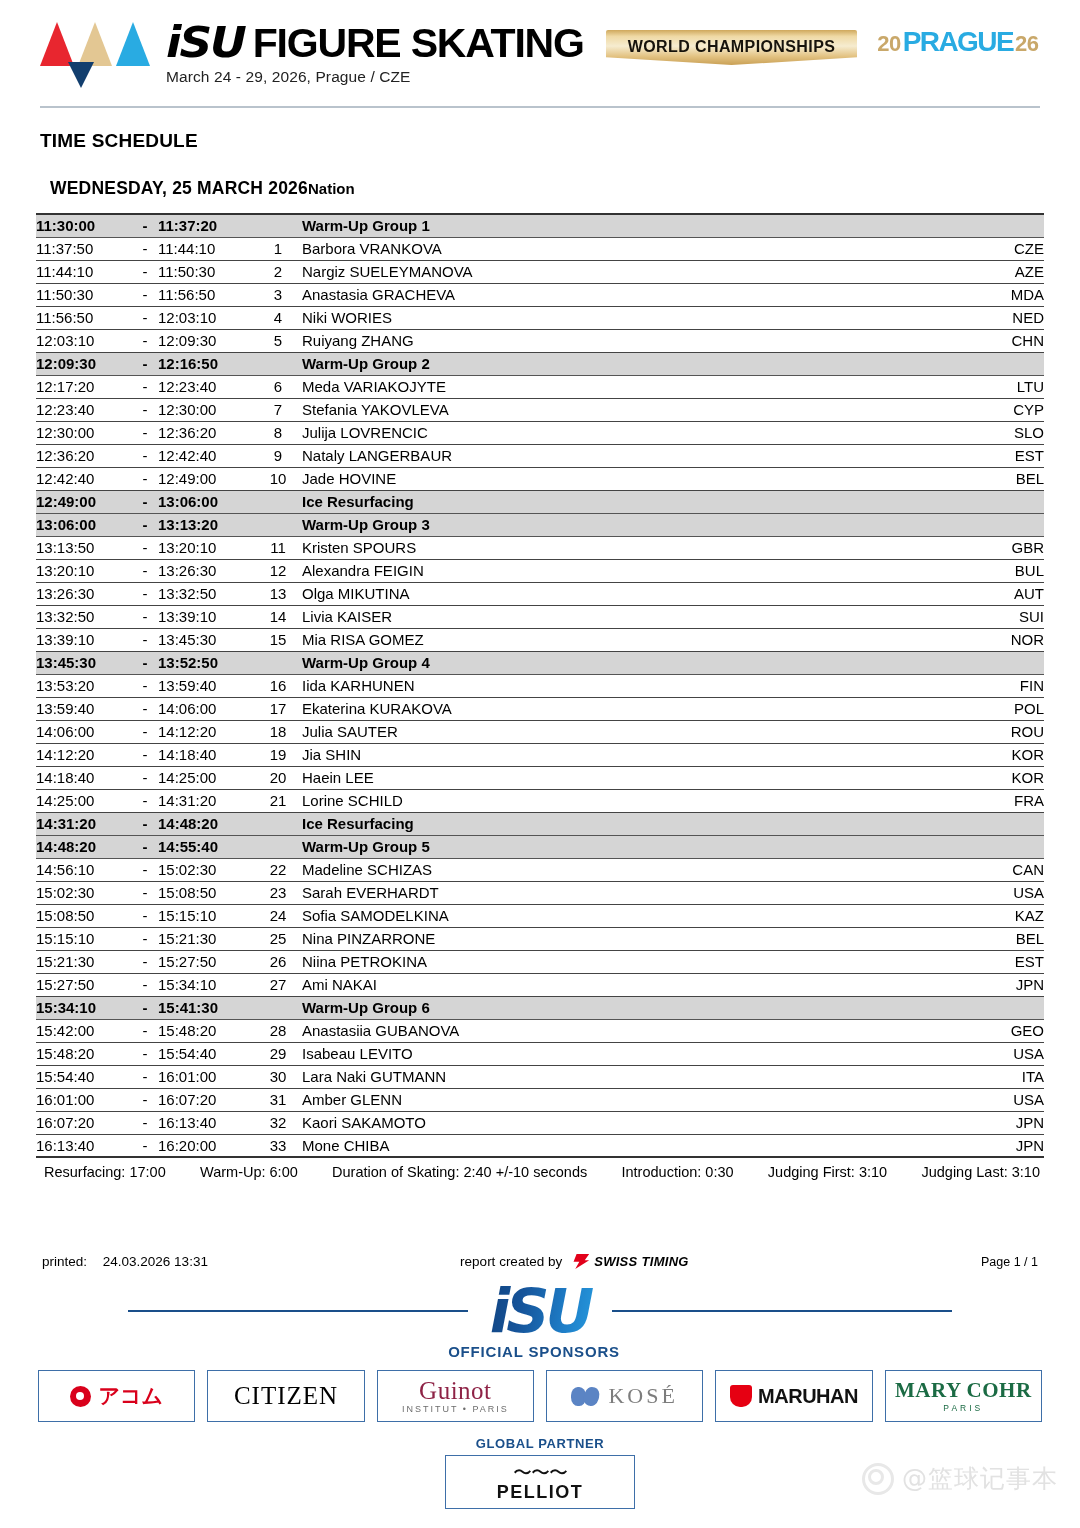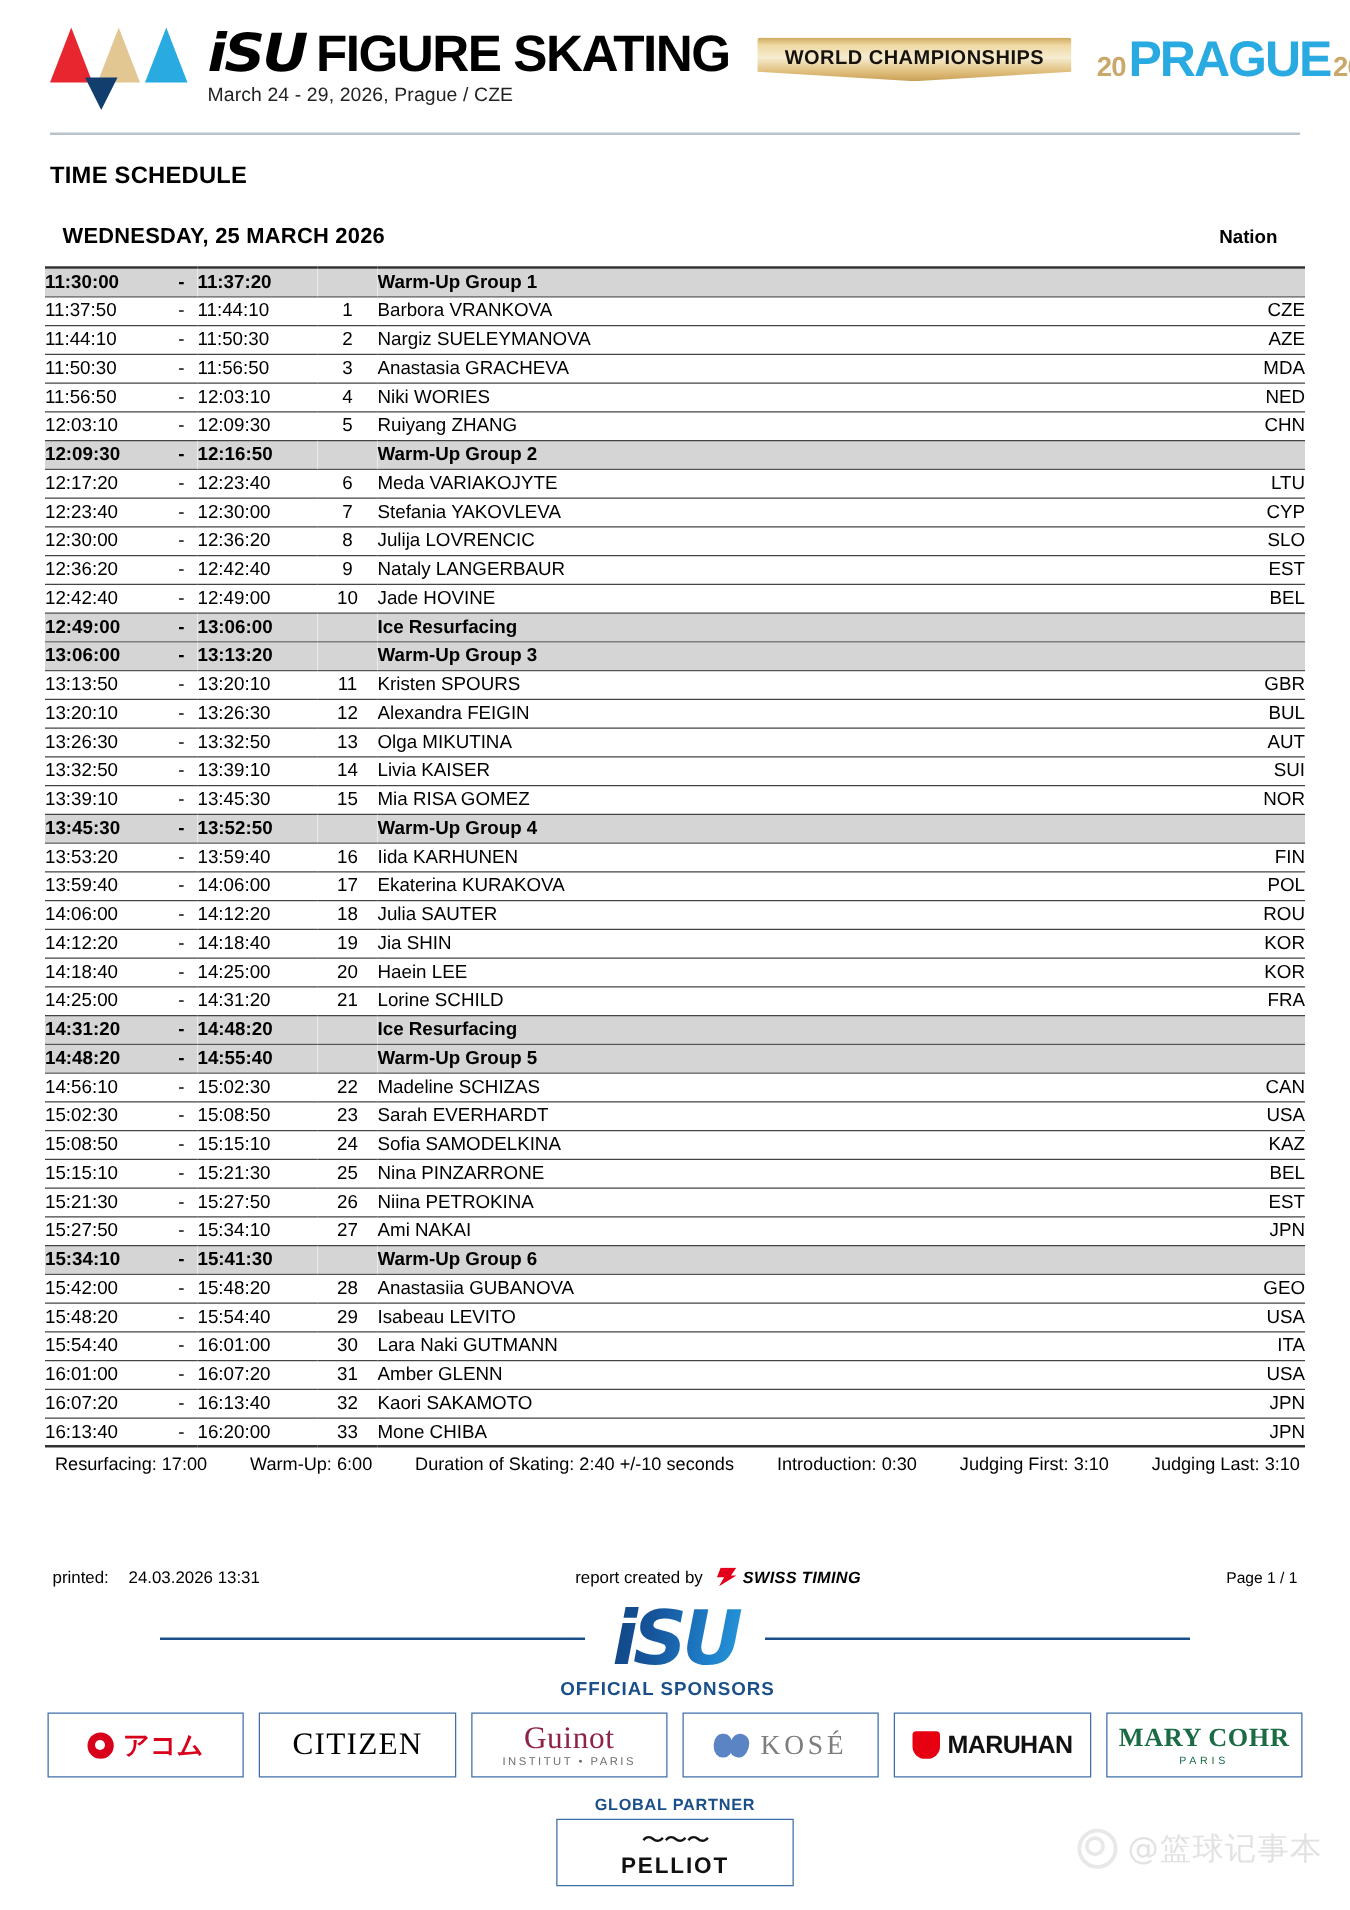--- a/index.html
+++ b/index.html
@@ -105,21 +105,21 @@
   .prague {
     margin-left: 20px;
     margin-top: 6px;
     flex: 0 0 auto;
     display: flex;
     align-items: baseline;
     line-height: 1;
   }
   .yr { font-size: 22px; font-weight: bold; color: #C9A86A; letter-spacing: -0.5px;}
   .prague-main {
-    font-size: 40px;
+    font-size: 28px;
     font-weight: bold;
     color: #29ABE2;
     letter-spacing: -1.6px;
     margin: 0 2px;
   }
 
   .banner-rule {
     width: 1000px;
     margin: 6px auto 0 auto;
     border-top: 2px solid #b9c3cc;
@@ -140,21 +140,21 @@
   .title-sub {
     font-size: 19px;
     font-weight: bold;
     letter-spacing: 0.2px;
   }
 
   .daterow {
     width: 1000px;
     margin: 26px auto 0 auto;
     display: flex;
-    justify-content: space-between;
+    justify-content: flex-start;
     align-items: baseline;
   }
   .daterow .day {
     font-size: 17.5px;
     font-weight: bold;
     padding-left: 10px;
     letter-spacing: 0.2px;
   }
   .daterow .nation-head {
     font-size: 15px;

